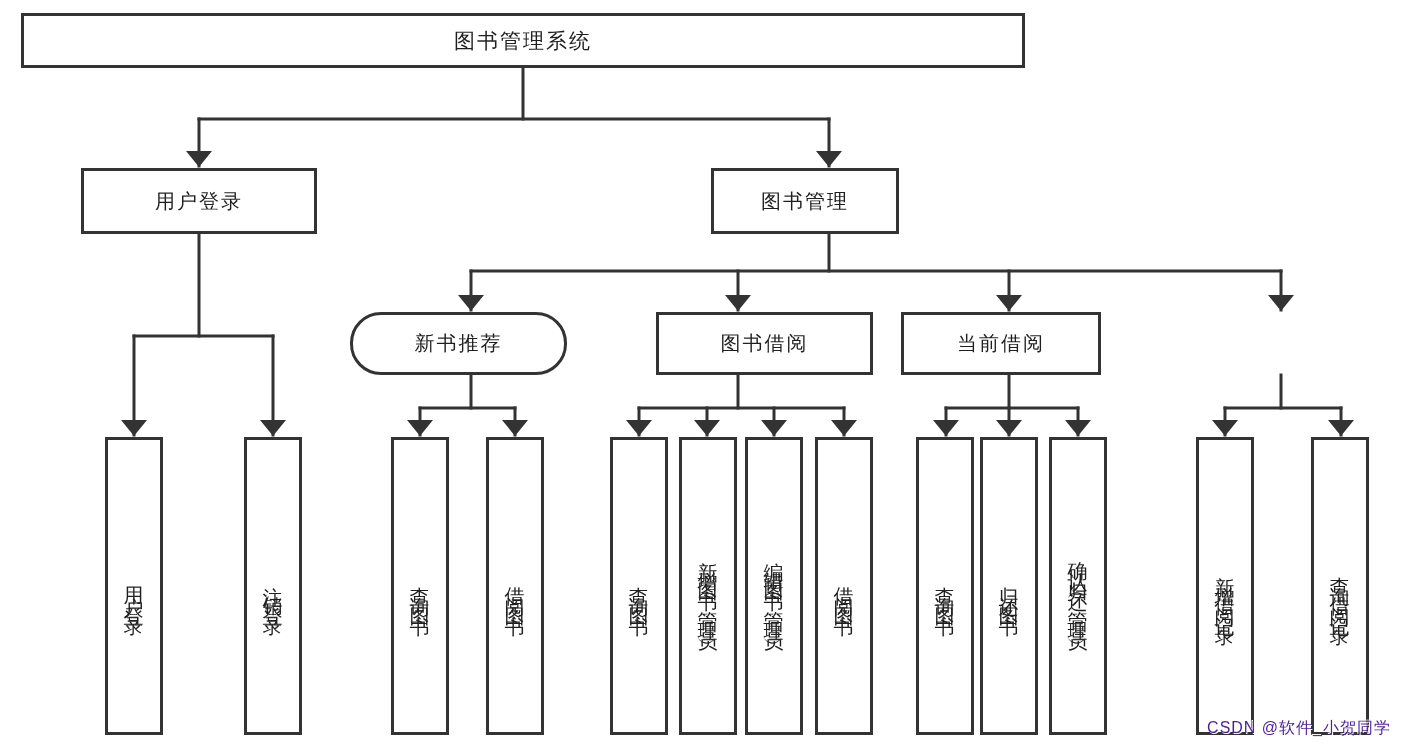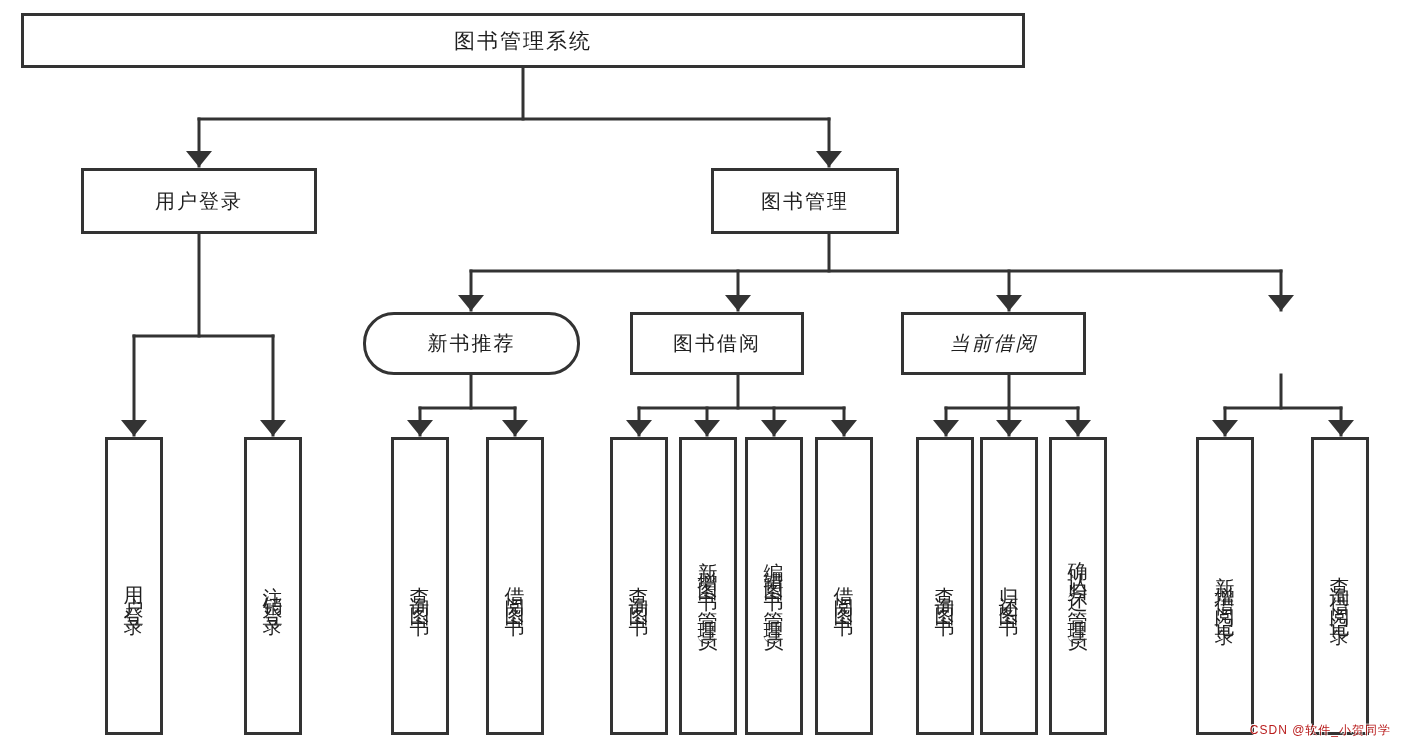--- a/index.html
+++ b/index.html
@@ -50,22 +50,22 @@
     letter-spacing: 10px;
     margin-bottom: -10px;
     color: #1f1f1f;
     white-space: nowrap;
     line-height: 1;
   }
   #watermark {
     position: absolute;
     right: 14px;
     bottom: 8px;
-    font-size: 12px;
-    color: #b91c1c;
+    font-size: 16px;
+    color: #4c1d95;
     letter-spacing: 1px;
     text-shadow: 1px 1px 0 #ffffff, -1px -1px 0 #ffffff;
     white-space: nowrap;
   }
 </style>
 </head>
 <body>
 
 <div id="stage">
 
@@ -117,23 +117,23 @@
       <path d="M1225,408 V435" marker-end="url(#arrow)"></path>
       <path d="M1341,408 V435" marker-end="url(#arrow)"></path>
     </g>
   </svg>
 
   <div class="hbox root" style="left:21px; top:13px; width:1004px; height:55px;">图书管理系统</div>
 
   <div class="hbox" style="left:81px; top:168px; width:236px; height:66px;">用户登录</div>
   <div class="hbox" style="left:711px; top:168px; width:188px; height:66px;">图书管理</div>
 
-  <div class="hbox" style="left:363px; top:312px; width:217px; height:63px;border-radius:31px;">新书推荐</div>
-  <div class="hbox" style="left:630px; top:312px; width:174px; height:63px;">图书借阅</div>
-  <div class="hbox" style="left:901px; top:312px; width:185px; height:63px;font-style:italic;">当前借阅</div>
+  <div class="hbox" style="left:350px; top:312px; width:217px; height:63px;border-radius:31px;">新书推荐</div>
+  <div class="hbox" style="left:656px; top:312px; width:217px; height:63px;">图书借阅</div>
+  <div class="hbox" style="left:901px; top:312px; width:200px; height:63px;">当前借阅</div>
 
   <div class="vbox" style="left:105px;">
     <span>用户登录</span>
   </div>
   <div class="vbox" style="left:244px;">
     <span>注销登录</span>
   </div>
 
   <div class="vbox" style="left:391px;">
     <span>查询图书</span>

